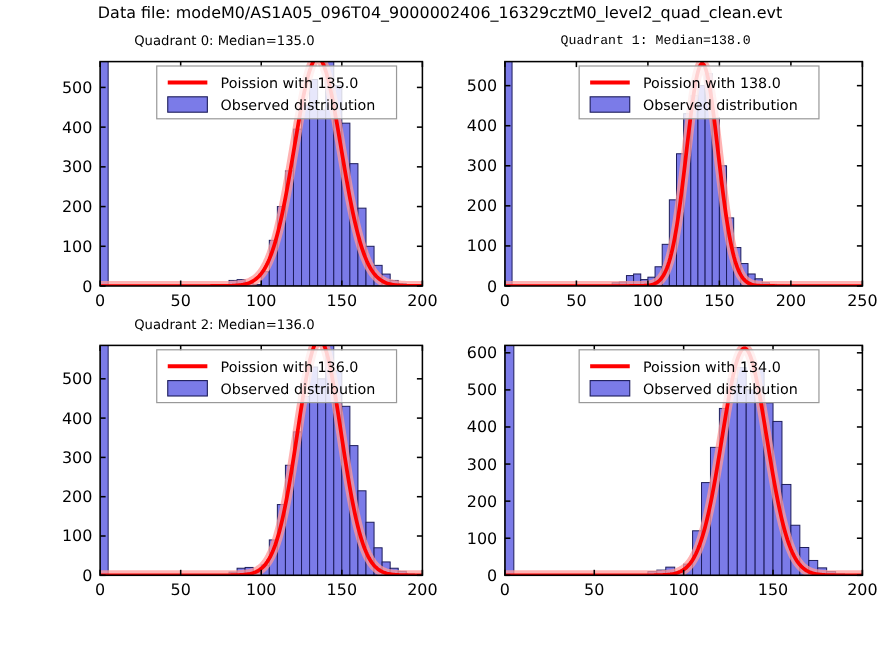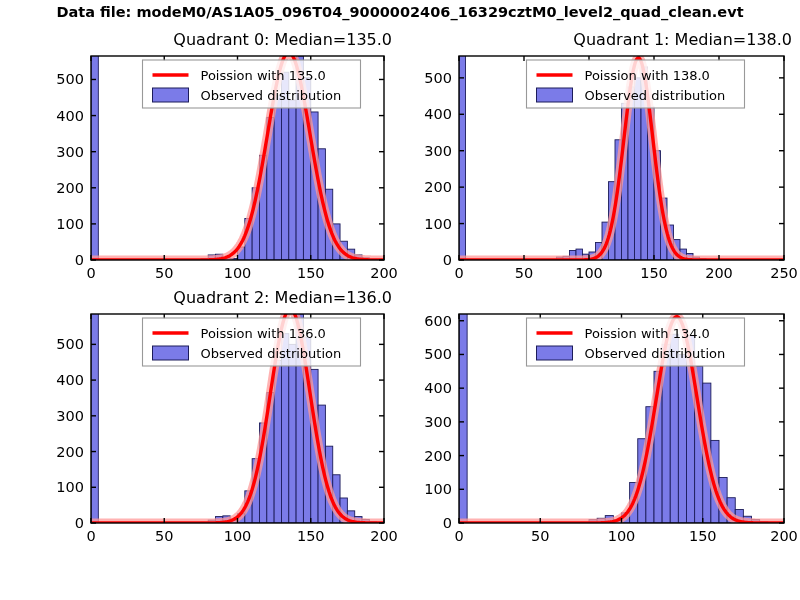--- a/index.html
+++ b/index.html
@@ -7,27 +7,26 @@
     width:800px;height:600px;background:#ffffff;
     font-family:"DejaVu Sans","Liberation Sans",sans-serif;
     overflow:hidden;
   }
   #root{position:relative;width:800px;height:600px;}
 
   .figtitle{
     position:absolute;left:0;top:4px;width:800px;
     text-align:center;font-size:14.5px;color:#000;
     white-space:nowrap;
-    font-weight:bold;
   }
 
   .panel{position:absolute;}
   .paneltitle{
-    position:absolute;left:0;width:100%;text-align:right;
-    font-size:16px;color:#000;white-space:nowrap;
+    position:absolute;left:0;width:100%;text-align:center;
+    font-size:12px;color:#000;white-space:nowrap;
   }
   .plotsvg{position:absolute;left:0;top:0;overflow:visible;}
 
   .ticklabel{font-size:14.5px;fill:#000;font-family:"DejaVu Sans","Liberation Sans",sans-serif;}
   .legendtext{font-size:13px;fill:#000;font-family:"DejaVu Sans","Liberation Sans",sans-serif;}
 </style>
 </head>
 <body>
 
 <div id="root">
@@ -109,21 +108,21 @@
           <rect x="126.5" y="30" width="218" height="48" fill="#ffffff" fill-opacity="0.82" stroke="#999999" stroke-width="1.1"></rect>
           <line x1="136.5" y1="45" x2="172.5" y2="45" stroke="#ff0000" stroke-width="3.6"></line>
           <text x="184.5" y="50" class="legendtext">Poission with 135.0</text>
           <rect x="136.5" y="58" width="36" height="14" fill="#7b7be8" stroke="#1c1c5a" stroke-width="1"></rect>
           <text x="184.5" y="70" class="legendtext">Observed distribution</text>
         </g>
       </svg>
   </div>
 
   <div class="panel" style="left:400px; top:30px;  width:392px; height:258px;">
-    <div class="paneltitle" style="top:0px;">Quadrant 1: Median=138.0</div>
+    <div class="paneltitle" style="top:0px;font-family:Liberation Mono, monospace;">Quadrant 1: Median=138.0</div>
     <svg class="plotsvg" width="392" height="258">
         <defs>
           <clipPath id="clip-1">
             <rect x="59" y="26" width="325" height="204"></rect>
           </clipPath>
         </defs>
         <g clip-path="url(#clip-1)">
           <rect x="59" y="-188.9285714285714" width="6.5" height="418.9285714285714" fill="#7b7be8" stroke="#1c1c5a" stroke-width="0.9"></rect>
           <rect x="156.5" y="227.0857142857143" width="6.5" height="2.914285714285711" fill="#7b7be8" stroke="#1c1c5a" stroke-width="0.9"></rect>
           <rect x="163" y="226.35714285714286" width="6.5" height="3.642857142857139" fill="#7b7be8" stroke="#1c1c5a" stroke-width="0.9"></rect>

